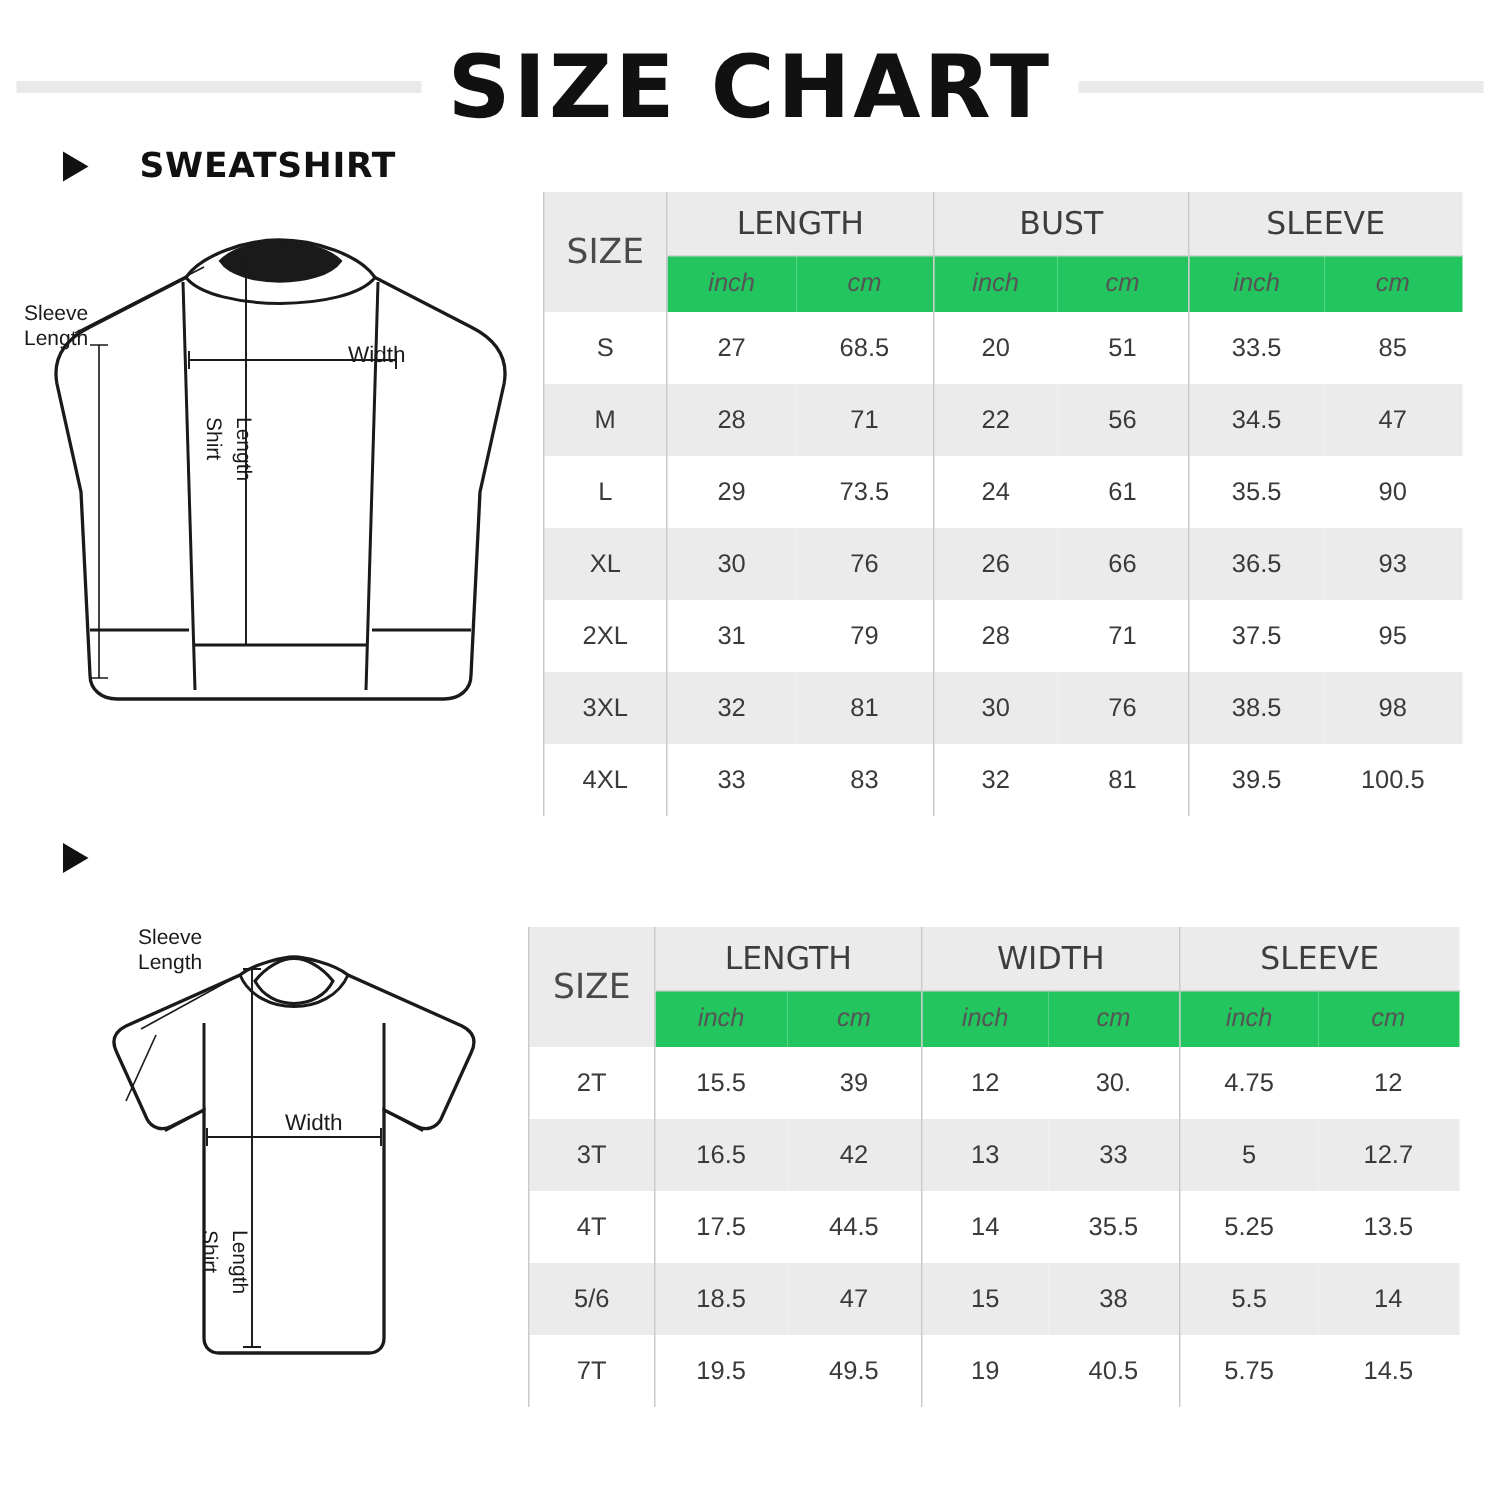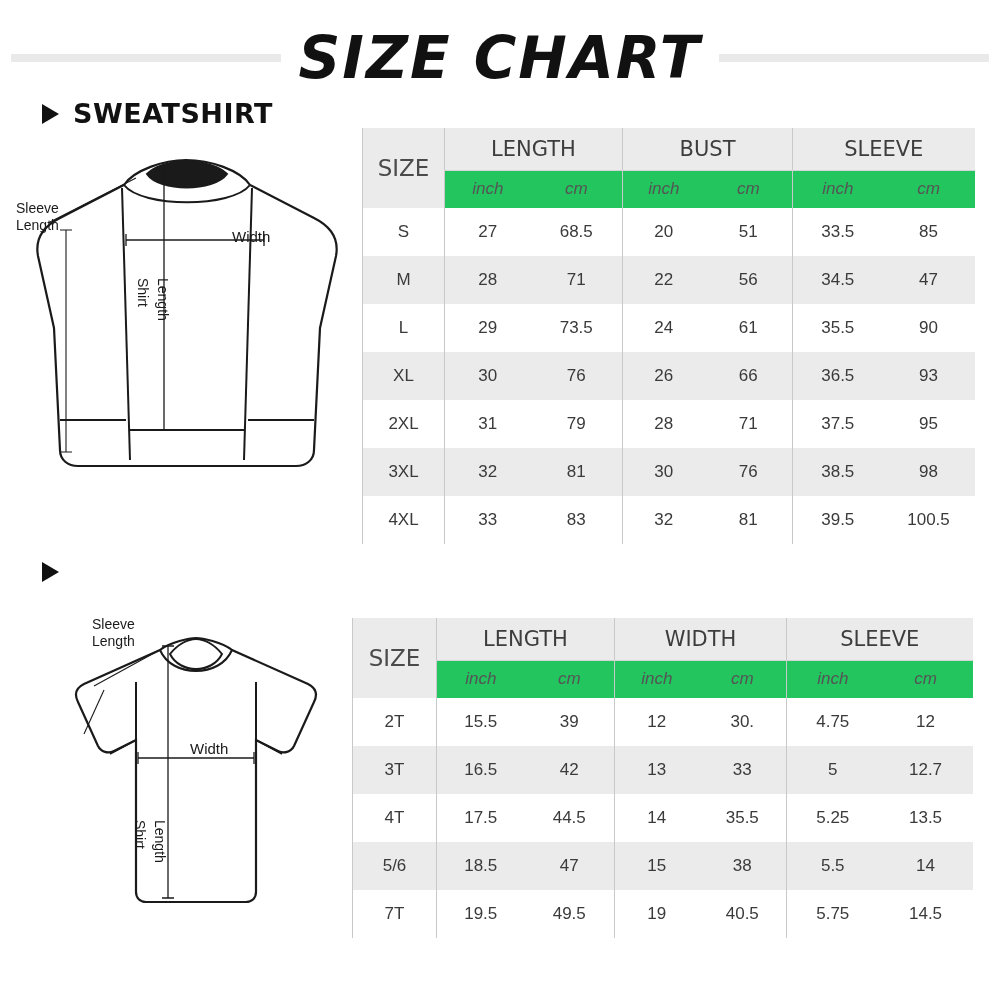--- a/index.html
+++ b/index.html
@@ -13,21 +13,21 @@
   .page {
     position: relative;
     width: 1000px; height: 1000px;
     overflow: hidden;
   }
 
   
   .title-row {
     position: absolute;
     top: 18px; left: 0; width: 1000px; height: 80px;
-    display: flex; align-items: center; justify-content: center; font-style: italic;
+    display: flex; align-items: center; justify-content: center;
   }
   .title-rule {
     height: 8px;
     background: #e9e9e9;
     flex: 0 0 auto;
   }
   .title-rule.left { width: 270px; margin-right: 18px; }
   .title-rule.right { width: 270px; margin-left: 18px; }
   .title-text {
     font-size: 58px;
@@ -43,25 +43,26 @@
     position: absolute;
     display: flex; align-items: center; gap: 14px;
   }
   .tri {
     width: 0; height: 0;
     border-left: 17px solid #111;
     border-top: 10px solid transparent;
     border-bottom: 10px solid transparent;
   }
   .section-title {
-    font-size: 27px;
+    font-size: 23px;
     font-weight: 700;
     letter-spacing: 0.5px;
     font-family: "DejaVu Sans", sans-serif;
     color: #111;
+    margin-left: 20px;
   }
 
   
   .illus { position: absolute; }
   .illus svg { display: block; }
 
   
   .tbl {
     position: absolute;
     border-collapse: collapse;

